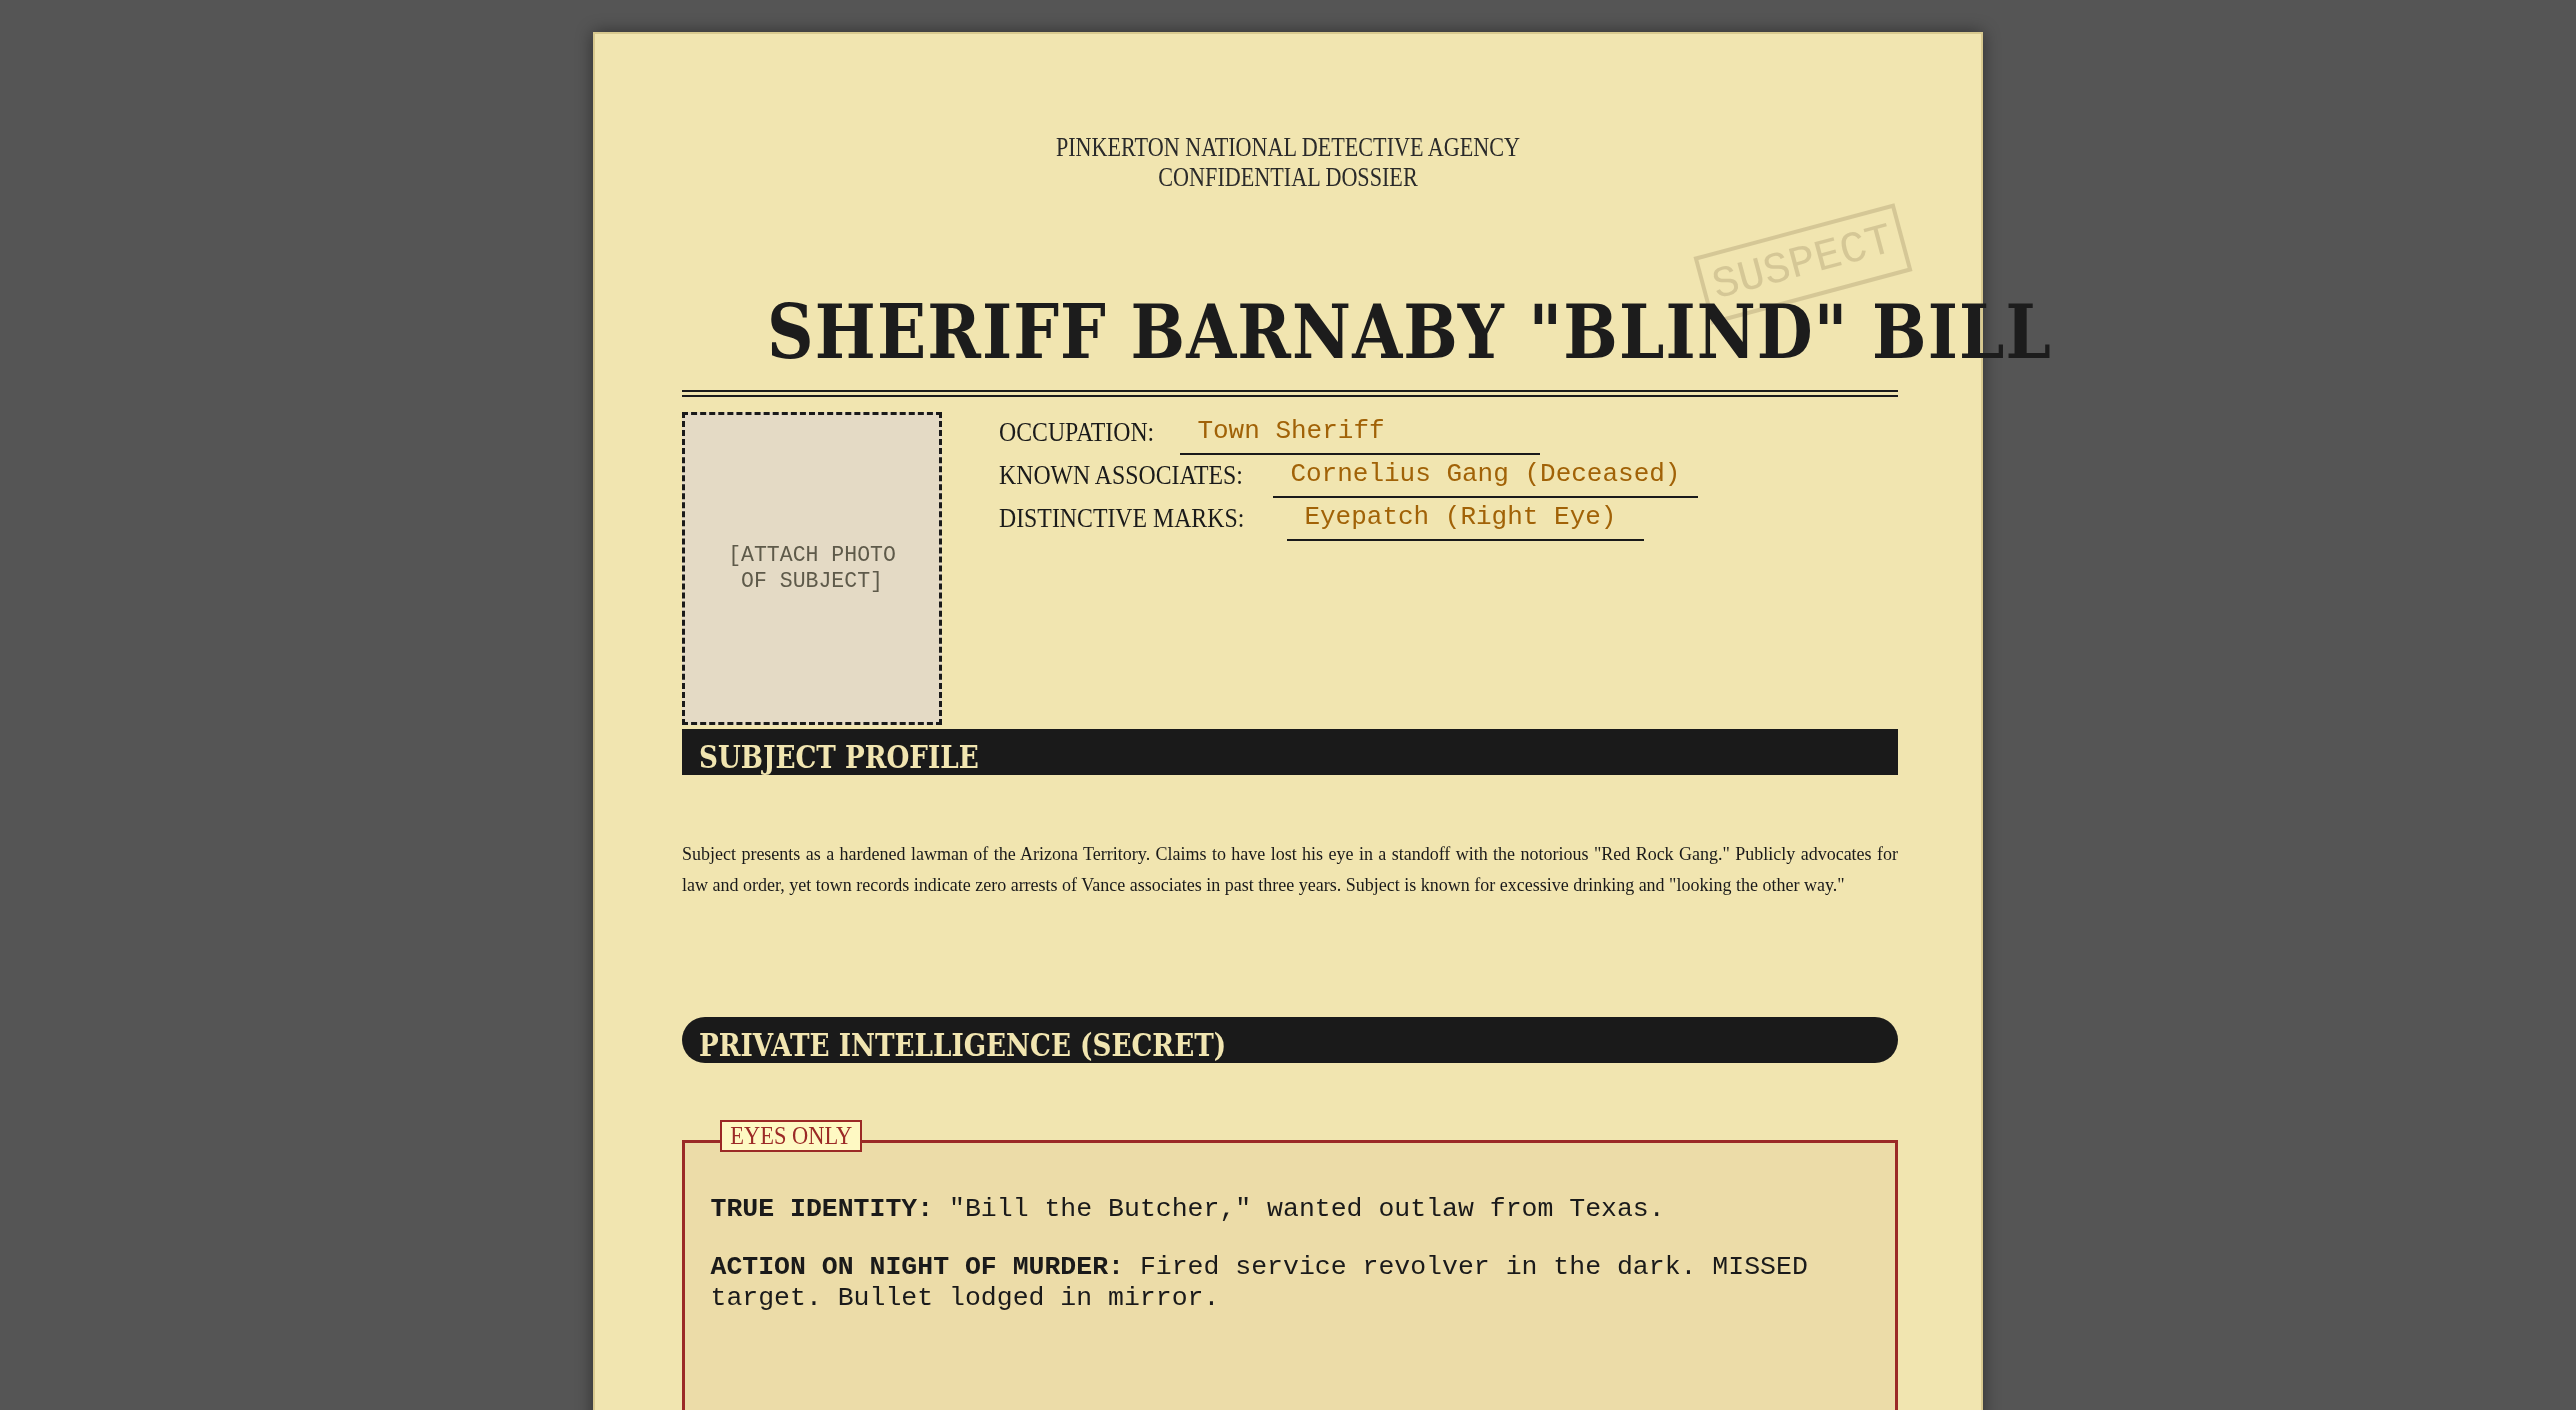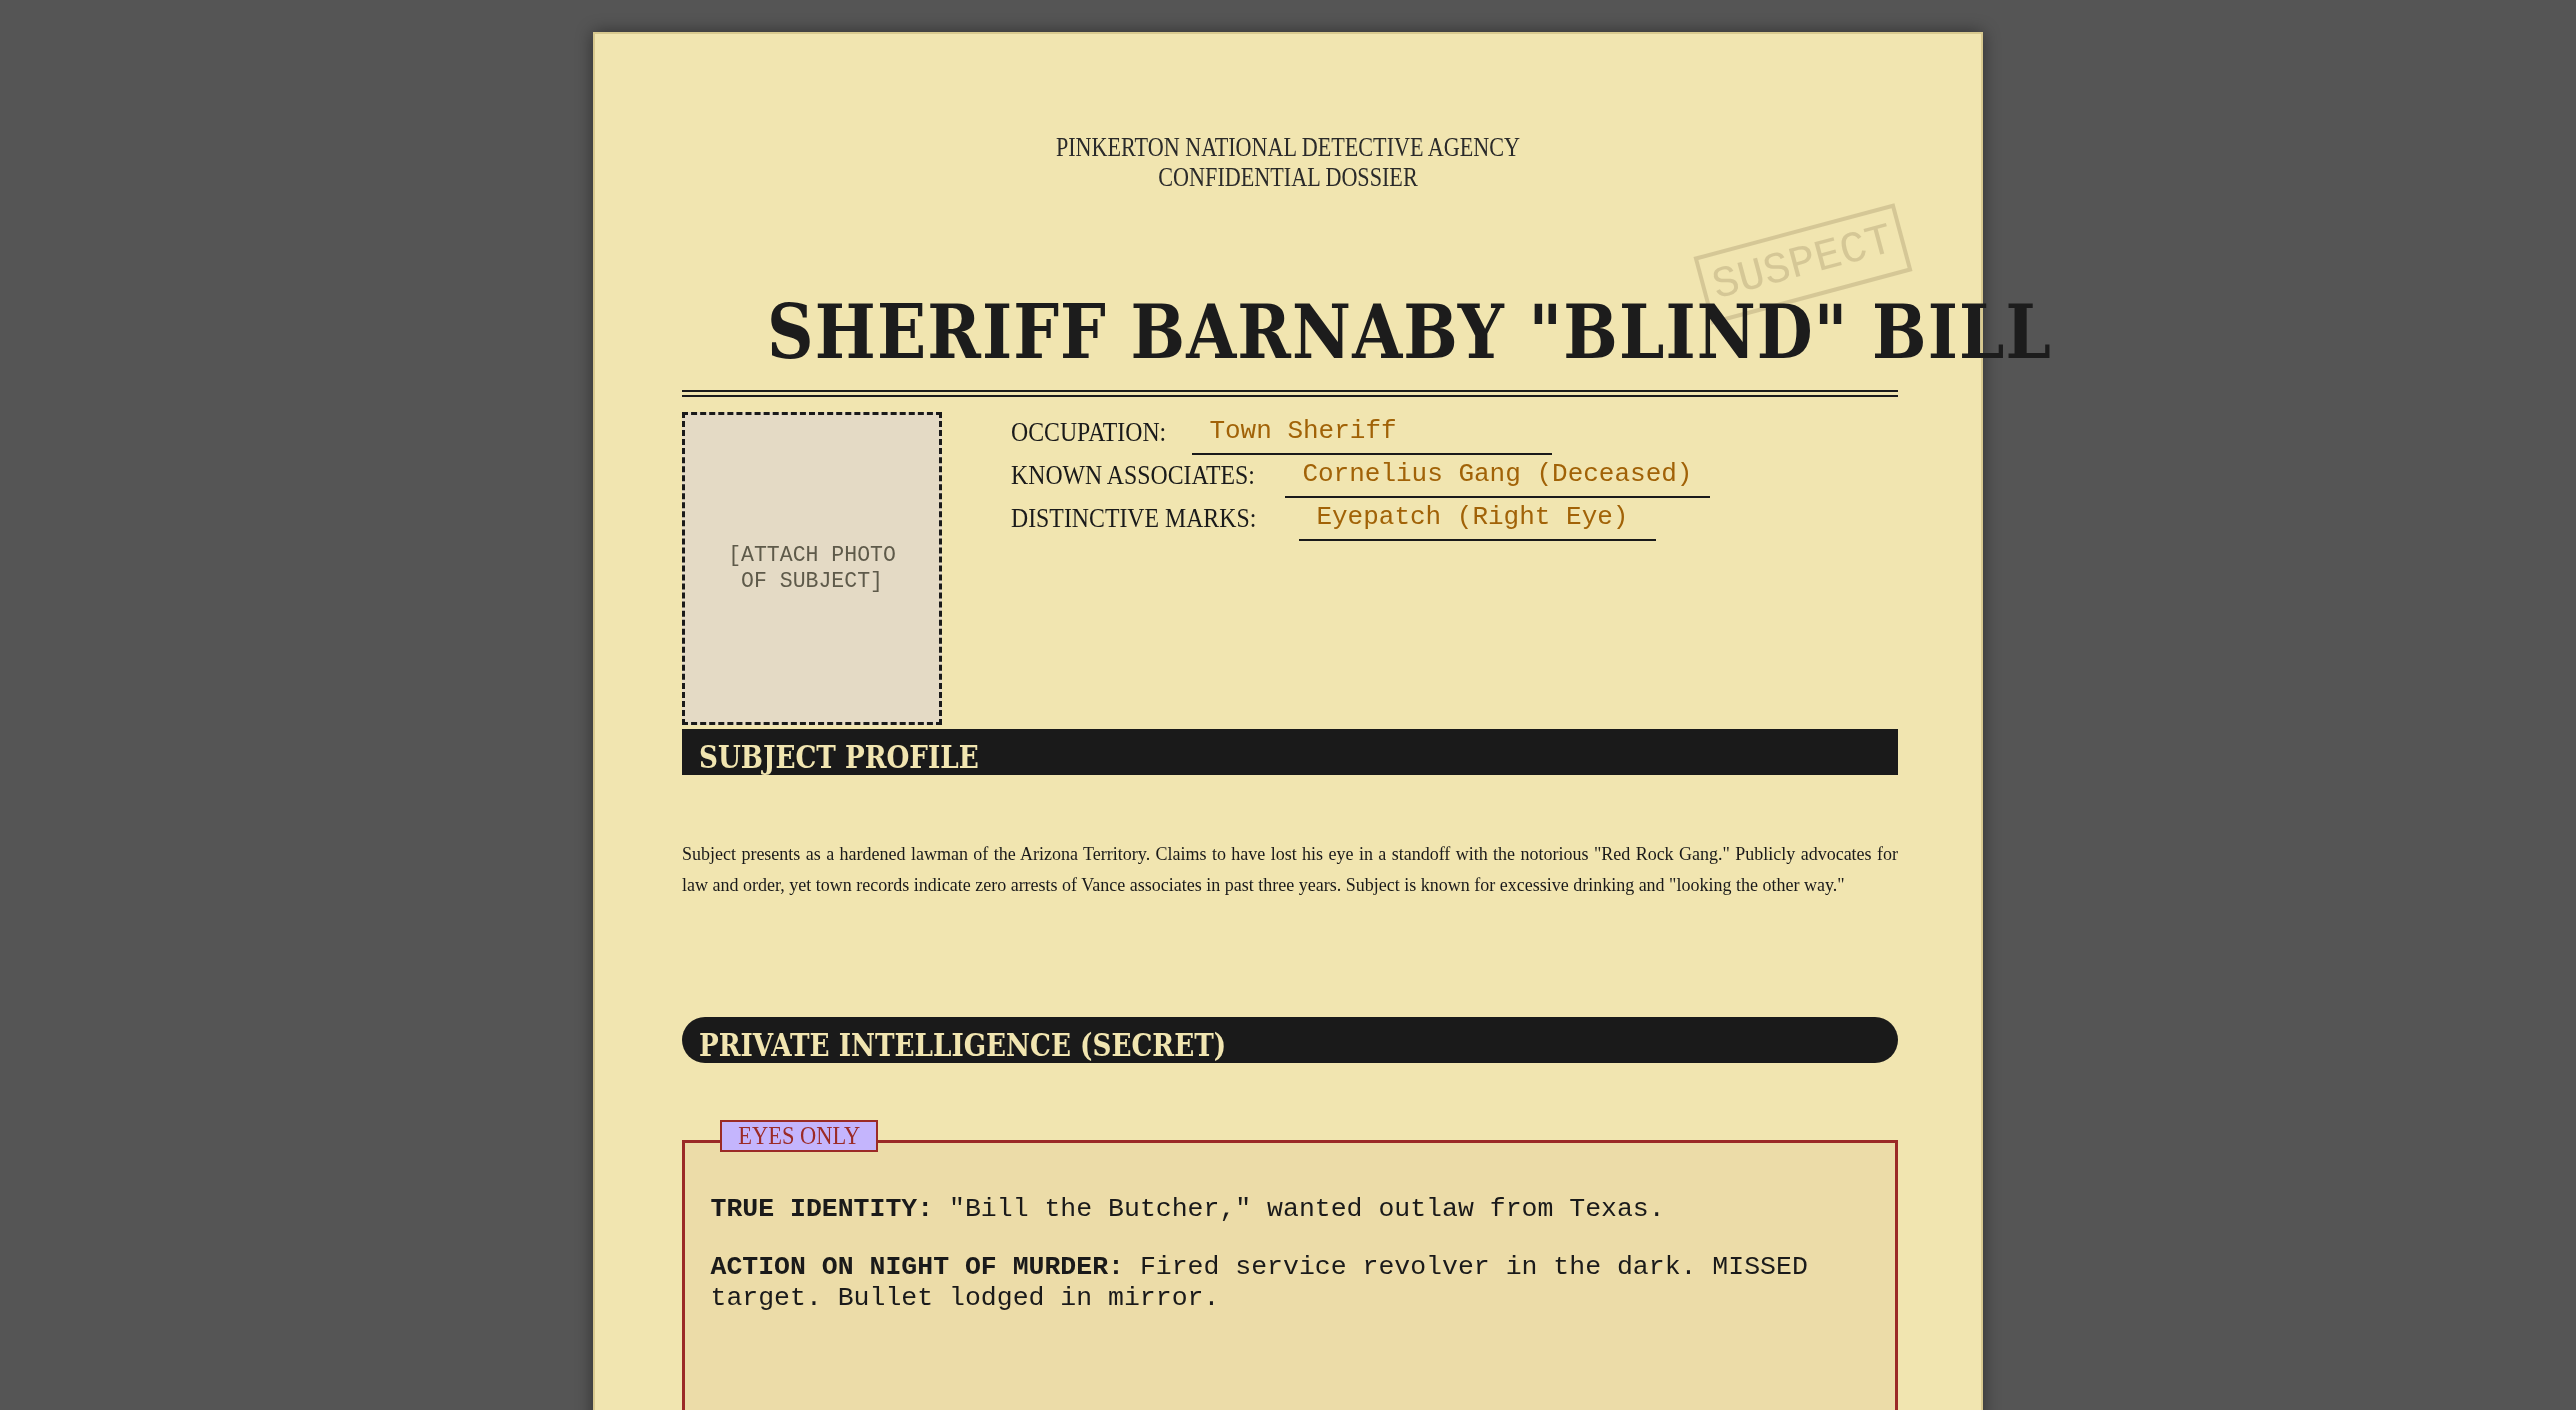--- a/index.html
+++ b/index.html
@@ -108,21 +108,21 @@
       justify-content: center;
       text-align: center;
       font-family: "Liberation Mono", monospace;
       font-size: 21.5px;
       line-height: 25.5px;
       color: #5e5a4a;
       padding: 0 40px;
     }
     .fields {
       position: absolute;
-      left: 416px;
+      left: 404px;
       top: 382px;
     }
     .field {
       position: relative;
       height: 43px;
       white-space: nowrap;
     }
     .field-label {
       display: inline-block;
       font-family: "Liberation Serif", serif;
@@ -179,22 +179,22 @@
       width: 1216px;
       height: 290px;
       border: 3.4px solid #9b2a26;
       background: #ecdca8;
     }
     .eyes-only {
       position: absolute;
       left: 35px;
       top: -23px;
       height: 32px;
-      padding: 0 8px;
-      background: #c4b5fd;
+      padding: 0 0;
+      background: #fef9c3;
       border: 2px solid #9b2a26;
       font-family: "Liberation Serif", serif;
       font-size: 25.5px;
       line-height: 28px;
       color: #9b2a26;
       white-space: nowrap;
     }
     .eyes-only span {
       display: inline-block;
       transform: scaleX(0.88);

